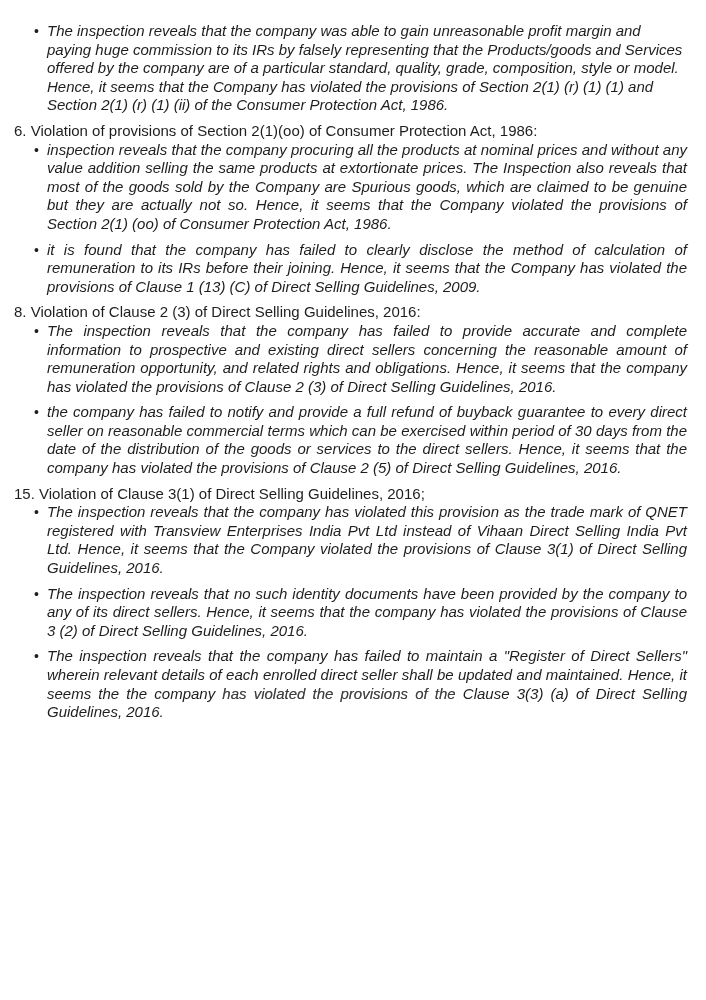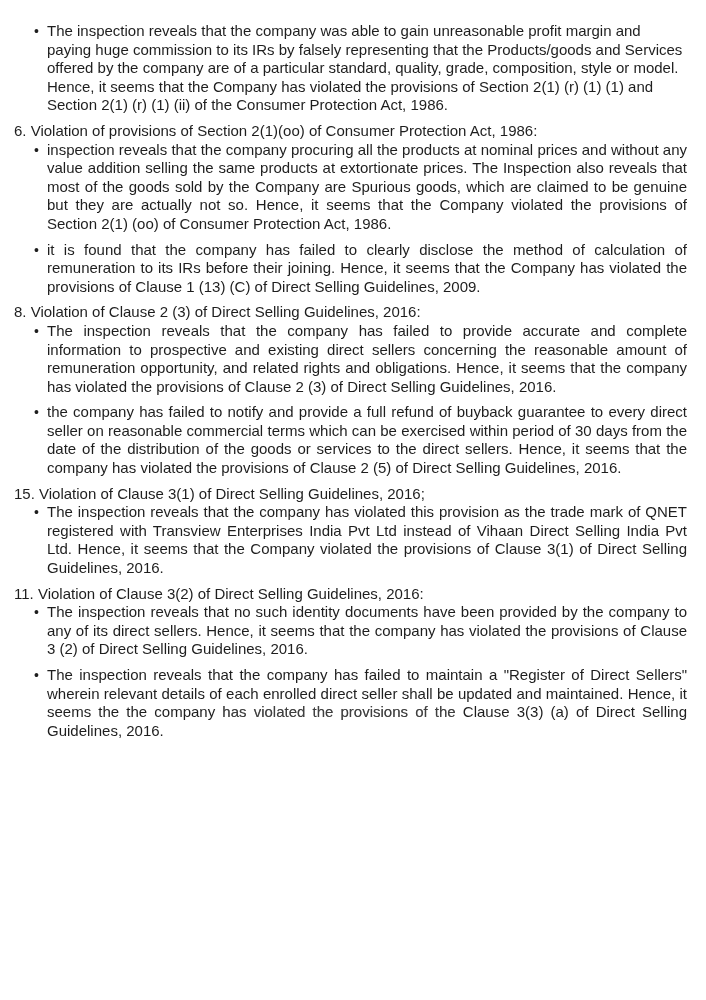--- a/index.html
+++ b/index.html
@@ -37,20 +37,21 @@
     margin-left: 33px;
   }
   .bullet-dot {
     position: absolute;
     left: -13px;
     top: 0;
     font-size: 14px;
   }
   .bullet-text {
     text-align: justify;
+    font-style: italic;
   }
   .bullet-text.ragged {
     text-align: left;
   }
   .faded {
     color: #404040;
     text-shadow: 0 0 0.6px #8a8a8a;
   }
 </style>
 </head>
@@ -97,21 +98,20 @@
 
   <div class="section">
     <div class="heading"><span>15.</span> <span>Violation of Clause 3(1) of Direct Selling Guidelines, 2016;</span></div>
     <div class="bullet-item">
       <span class="bullet-dot">•</span>
       <div class="bullet-text">The inspection reveals that the company has violated this provision as the trade mark of QNET registered with Transview Enterprises India Pvt Ltd instead of Vihaan Direct Selling India Pvt Ltd. Hence, it seems that the Company violated the provisions of Clause 3(1) of Direct Selling Guidelines, 2016.</div>
     </div>
   </div>
 
   <div class="section">
-    <div class="heading"><span>11.</span> <span>Violation of Clause 3(2) of Direct Selling Guidelines, 2016:</span></div>
     <div class="bullet-item">
       <span class="bullet-dot">•</span>
       <div class="bullet-text">The inspection reveals that no such identity documents have been provided by the company to any of its direct sellers. Hence, it seems that the company has violated the provisions of Clause 3 (2) of Direct Selling Guidelines, 2016.</div>
     </div>
   </div>
 
   <div class="section">
     <div class="bullet-item">
       <span class="bullet-dot">•</span>
       <div class="bullet-text"><span>The inspection reveals that the company has failed to maintain a "Register of Direct Sellers" wherein relevant details of each enrolled direct seller shall be updated and maintained. Hence, it seems the the company </span><span class="faded">has violated the provisions of the</span><span> Clause 3(3) (a) of Direct Selling Guidelines, 2016.</span></div>

